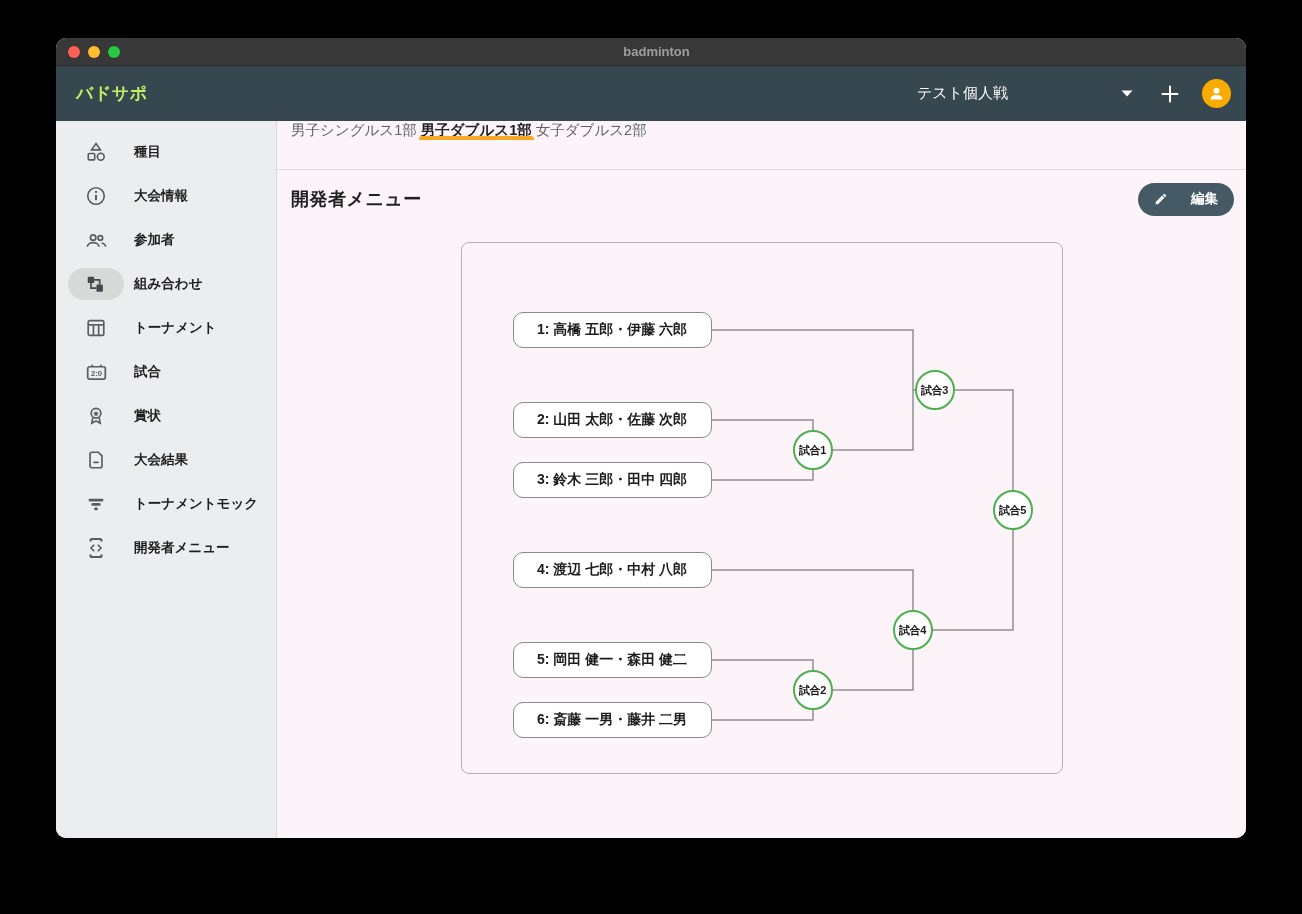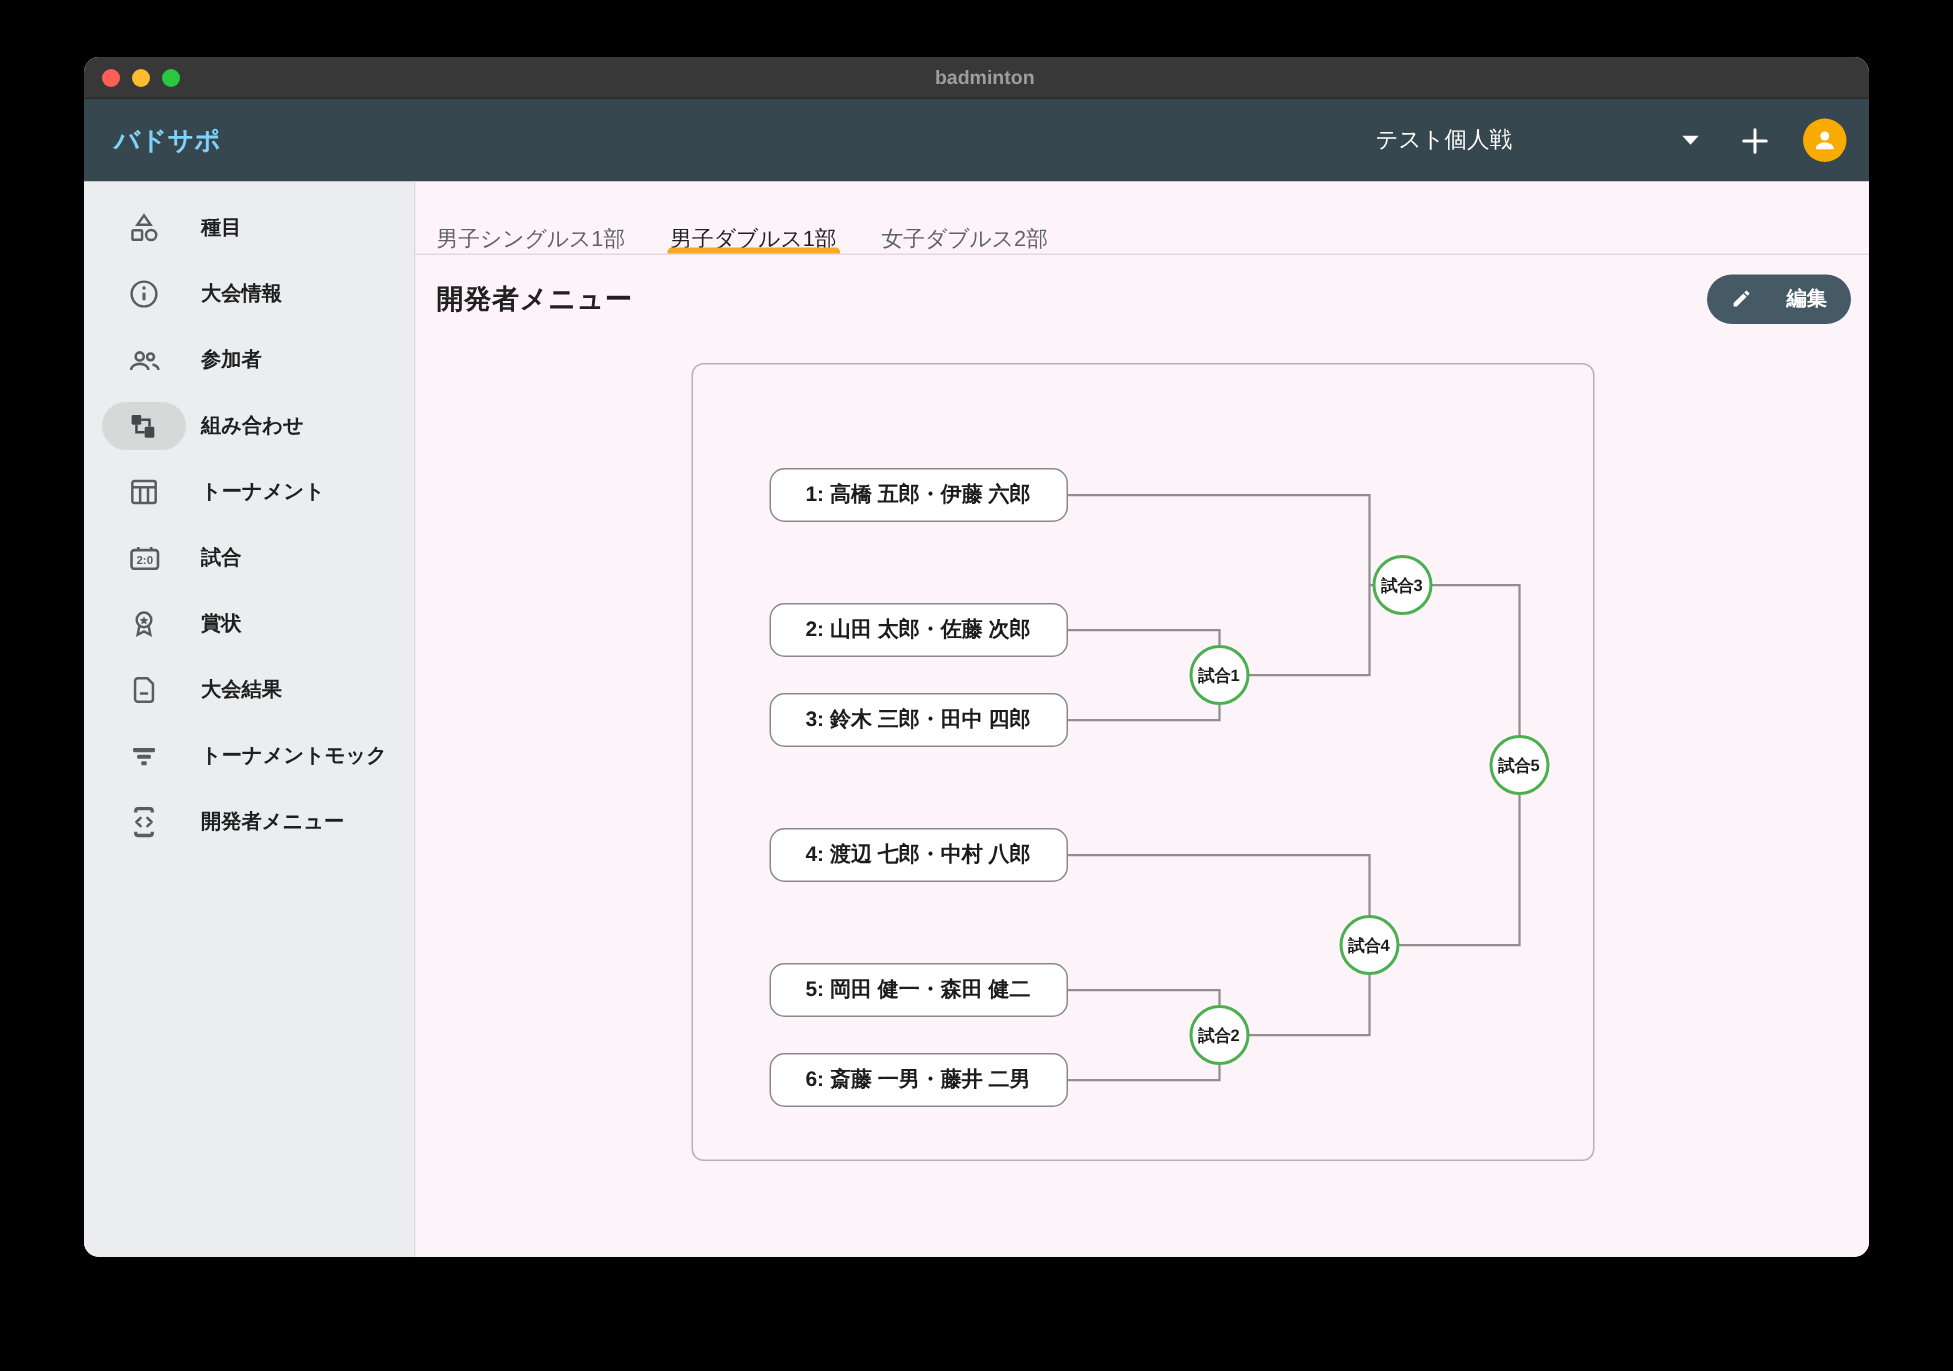--- a/index.html
+++ b/index.html
@@ -17,21 +17,21 @@
   .traffic { position:absolute; left:12px; top:8px; display:flex; gap:8px; }
   .dot { width:12px; height:12px; border-radius:50%; }
   .dot.red { background:#FF5F57; }
   .dot.yellow { background:#FEBC2E; }
   .dot.green { background:#28C840; }
   .win-title { font-size:13px; font-weight:700; color:#9e9e9e; }
 
   
   .appbar { height:55px; background:#37474F; flex:0 0 auto; display:flex;
             align-items:center; justify-content:space-between; padding:0 15px 0 20px; }
-  .app-name { color:#7dd3fc; font-size:17px; font-weight:600; letter-spacing:.5px; }
+  .app-name { color:#bef264; font-size:17px; font-weight:600; letter-spacing:.5px; }
   .app-right { display:flex; align-items:center; }
   .event-select { display:flex; align-items:center; color:#fff; font-size:15px; cursor:pointer; }
   .event-select .caret { margin-left:112px; display:flex; }
   .plus-btn { margin-left:26px; display:flex; cursor:pointer; }
   .avatar { margin-left:22px; width:29px; height:29px; border-radius:50%;
             background:#F9AB00; display:flex; align-items:center; justify-content:center; cursor:pointer; }
 
   
   .body { flex:1; display:flex; min-height:0; }
 
@@ -40,25 +40,25 @@
              border-right:1px solid #DCD8DC; }
   .side-item { height:44px; display:flex; align-items:center; padding-left:12px; cursor:pointer; }
   .side-icon { width:56px; height:32px; display:flex; align-items:center; justify-content:center;
                border-radius:16px; flex:0 0 auto; }
   .side-item.active .side-icon { background:#D5DAD9; }
   .side-label { margin-left:10px; font-size:13.5px; font-weight:600; color:#1f1f1f; }
   .side-icon svg { display:block; }
 
   
   .main { flex:1; display:flex; flex-direction:column; background:#FCF4F9; min-width:0; }
-  .tabbar { height:49px; flex:0 0 auto; display:flex; align-items:flex-end; gap:26px;
+  .tabbar { height:49px; flex:0 0 auto; display:flex; align-items:flex-start; 
             padding:0 12px; border-bottom:1px solid #DFD9DE; }
   .tab { position:relative; display:flex; align-items:center; font-size:14.5px;
          color:#5f6368; cursor:pointer; padding:0 2px; }
-  .tab.active { color:#202124; font-weight:400; }
+  .tab.active { color:#202124; font-weight:700; }
   .tab.active::after { content:""; position:absolute; left:0; right:0; bottom:0;
                        height:4px; border-radius:3px 3px 0 0; background:#F9A825; }
 
   .heading-row { flex:0 0 auto; display:flex; align-items:center; justify-content:space-between;
                  margin:12px 12px 0 14px; height:34px; }
   .page-title { font-size:18px; font-weight:700; color:#212121; letter-spacing:.5px; }
   .edit-btn { height:33px; padding:0 16px; border:none; border-radius:17px; background:#455A64;
               color:#fff; font-size:13.5px; font-weight:700; display:flex; align-items:center;
               gap:23px; cursor:pointer; font-family:inherit; }
 

